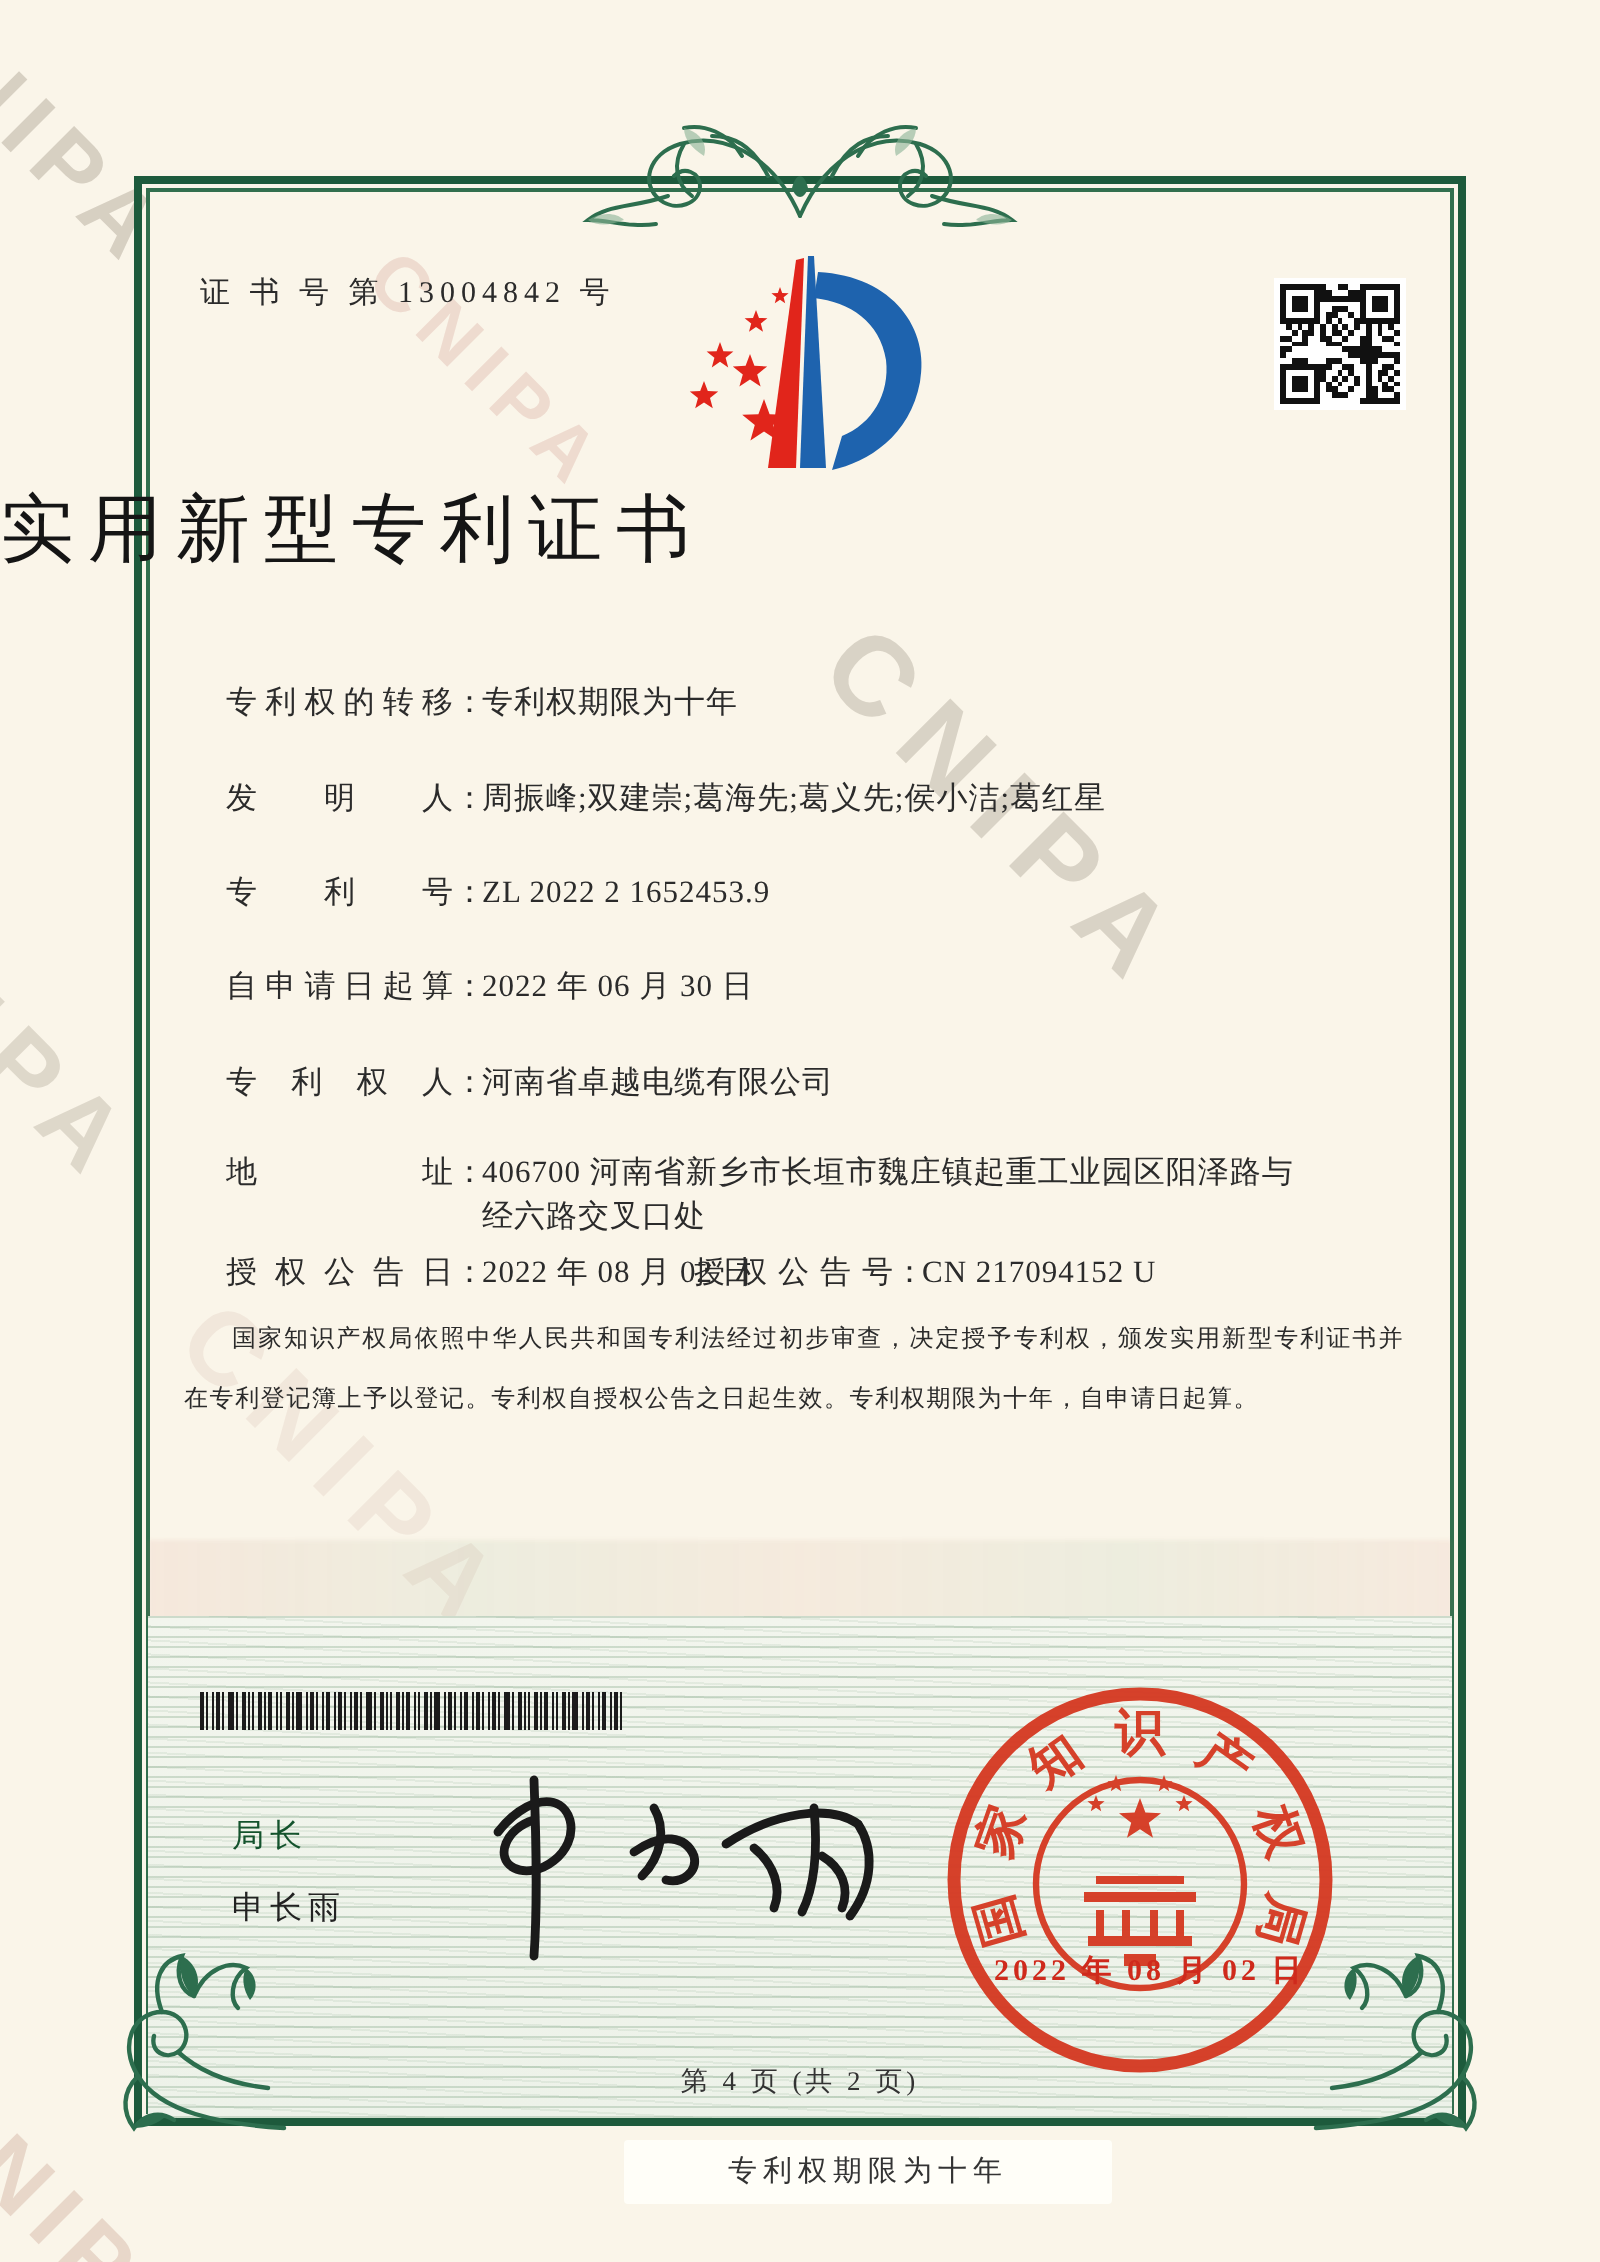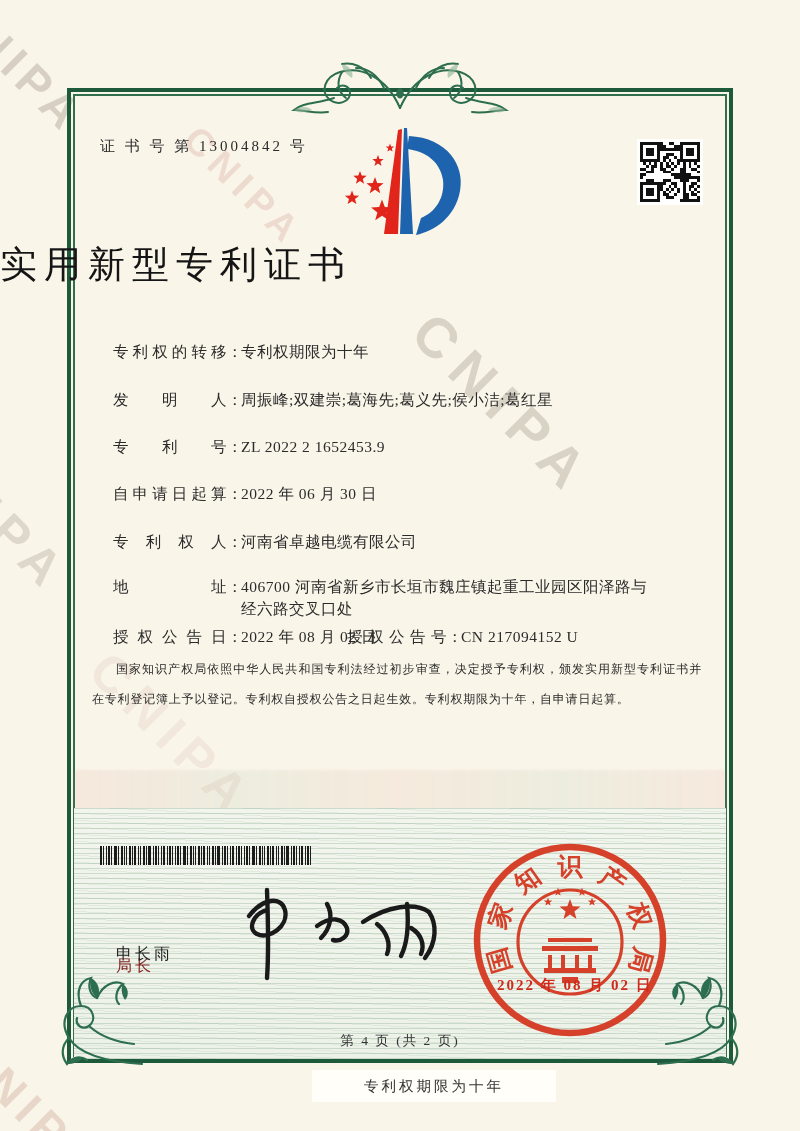--- a/index.html
+++ b/index.html
@@ -65,21 +65,21 @@
   .pair2{position:absolute;left:234px;top:0;font-family:Liberation Serif, serif;}
   .pair2 .flabel{width:100px;}
   
   .paras{position:absolute;left:92px;top:655px;width:610px;z-index:3;
          font-size:12px;line-height:29.5px;text-align:justify;letter-spacing:.8px;}
   .paras p{margin:0;text-indent:2em;}
   
   .barcode{position:absolute;left:100px;top:846px;height:19px;z-index:4;font-size:0;white-space:nowrap;}
   .barcode i{display:inline-block;height:19px;background:#1b1b1b;vertical-align:top;}
   .officer-title{position:absolute;left:116px;top:908px;font-size:16px;letter-spacing:3px;z-index:4;
-                 font-family:"Liberation Sans","DejaVu Sans",sans-serif;color:#7f1d1d;margin-top:48px;}
+                 font-family:"Liberation Sans","DejaVu Sans",sans-serif;color:#14532d;}
   .officer-name{position:absolute;left:116px;top:944px;font-size:16px;letter-spacing:3px;z-index:4;
                 font-family:"Liberation Sans","DejaVu Sans",sans-serif;color:#222;}
   .signature{position:absolute;left:215px;top:878px;z-index:4;}
   .seal{position:absolute;left:468px;top:838px;z-index:5;opacity:.96;}
   .seal-date{position:absolute;left:497px;top:976px;z-index:6;color:#cf2a1c;
              font-size:15px;letter-spacing:2px;font-weight:bold;}
   .page-num{position:absolute;left:67px;width:666px;top:1032px;text-align:center;
             font-size:13.5px;letter-spacing:2px;z-index:4;color:#333;}
   .note{position:absolute;left:312px;top:1070px;width:244px;height:32px;line-height:32px;
         background:#fffef8;text-align:center;font-size:14.5px;letter-spacing:3px;

